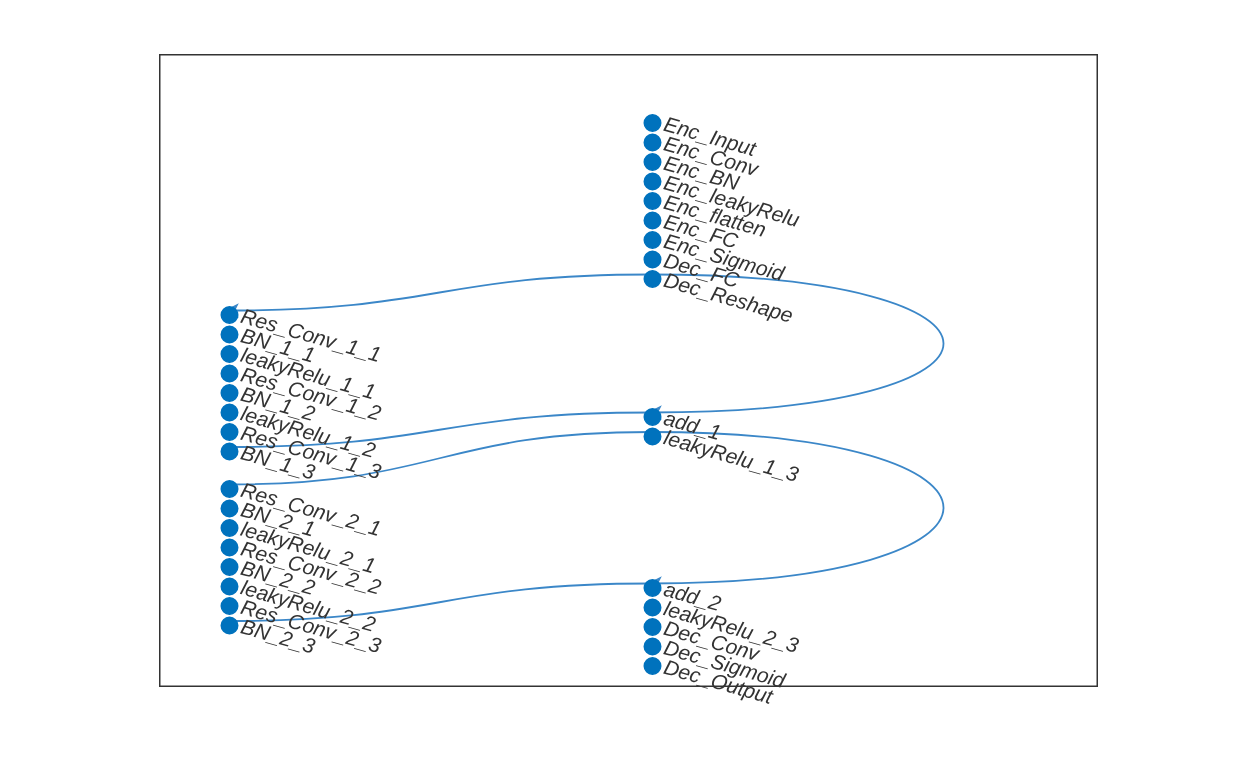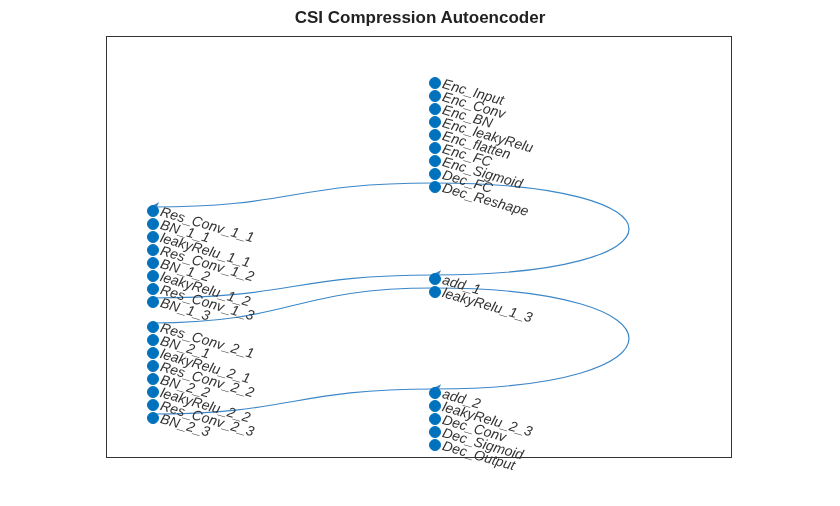--- a/index.html
+++ b/index.html
@@ -76,21 +76,20 @@
     stroke-width: 1.2;
   }
   .arrow {
     fill: #3b87c8;
   }
 </style>
 </head>
 <body>
 
 <div class="outer">
-  <div class="title">CSI Compression Autoencoder</div>
   <div class="plot-box" id="plotbox">
     <svg class="edges" id="edges">
       <defs>
         <marker id="ah" markerWidth="8" markerHeight="8" refX="6" refY="4" orient="auto">
           <path d="M0,0 L8,4 L0,8 L2,4 Z" class="arrow"></path>
         </marker>
       </defs>
     <path class="edge" d="M327,146 C 186,146 186,170 45,170" marker-end="url(#ah)"></path>
         <path class="edge" d="M45,261 C 186,261 186,238 327,238"></path>
         <path class="edge" d="M327,146 C 587,146 587,238 327,238" marker-end="url(#ah)"></path>

